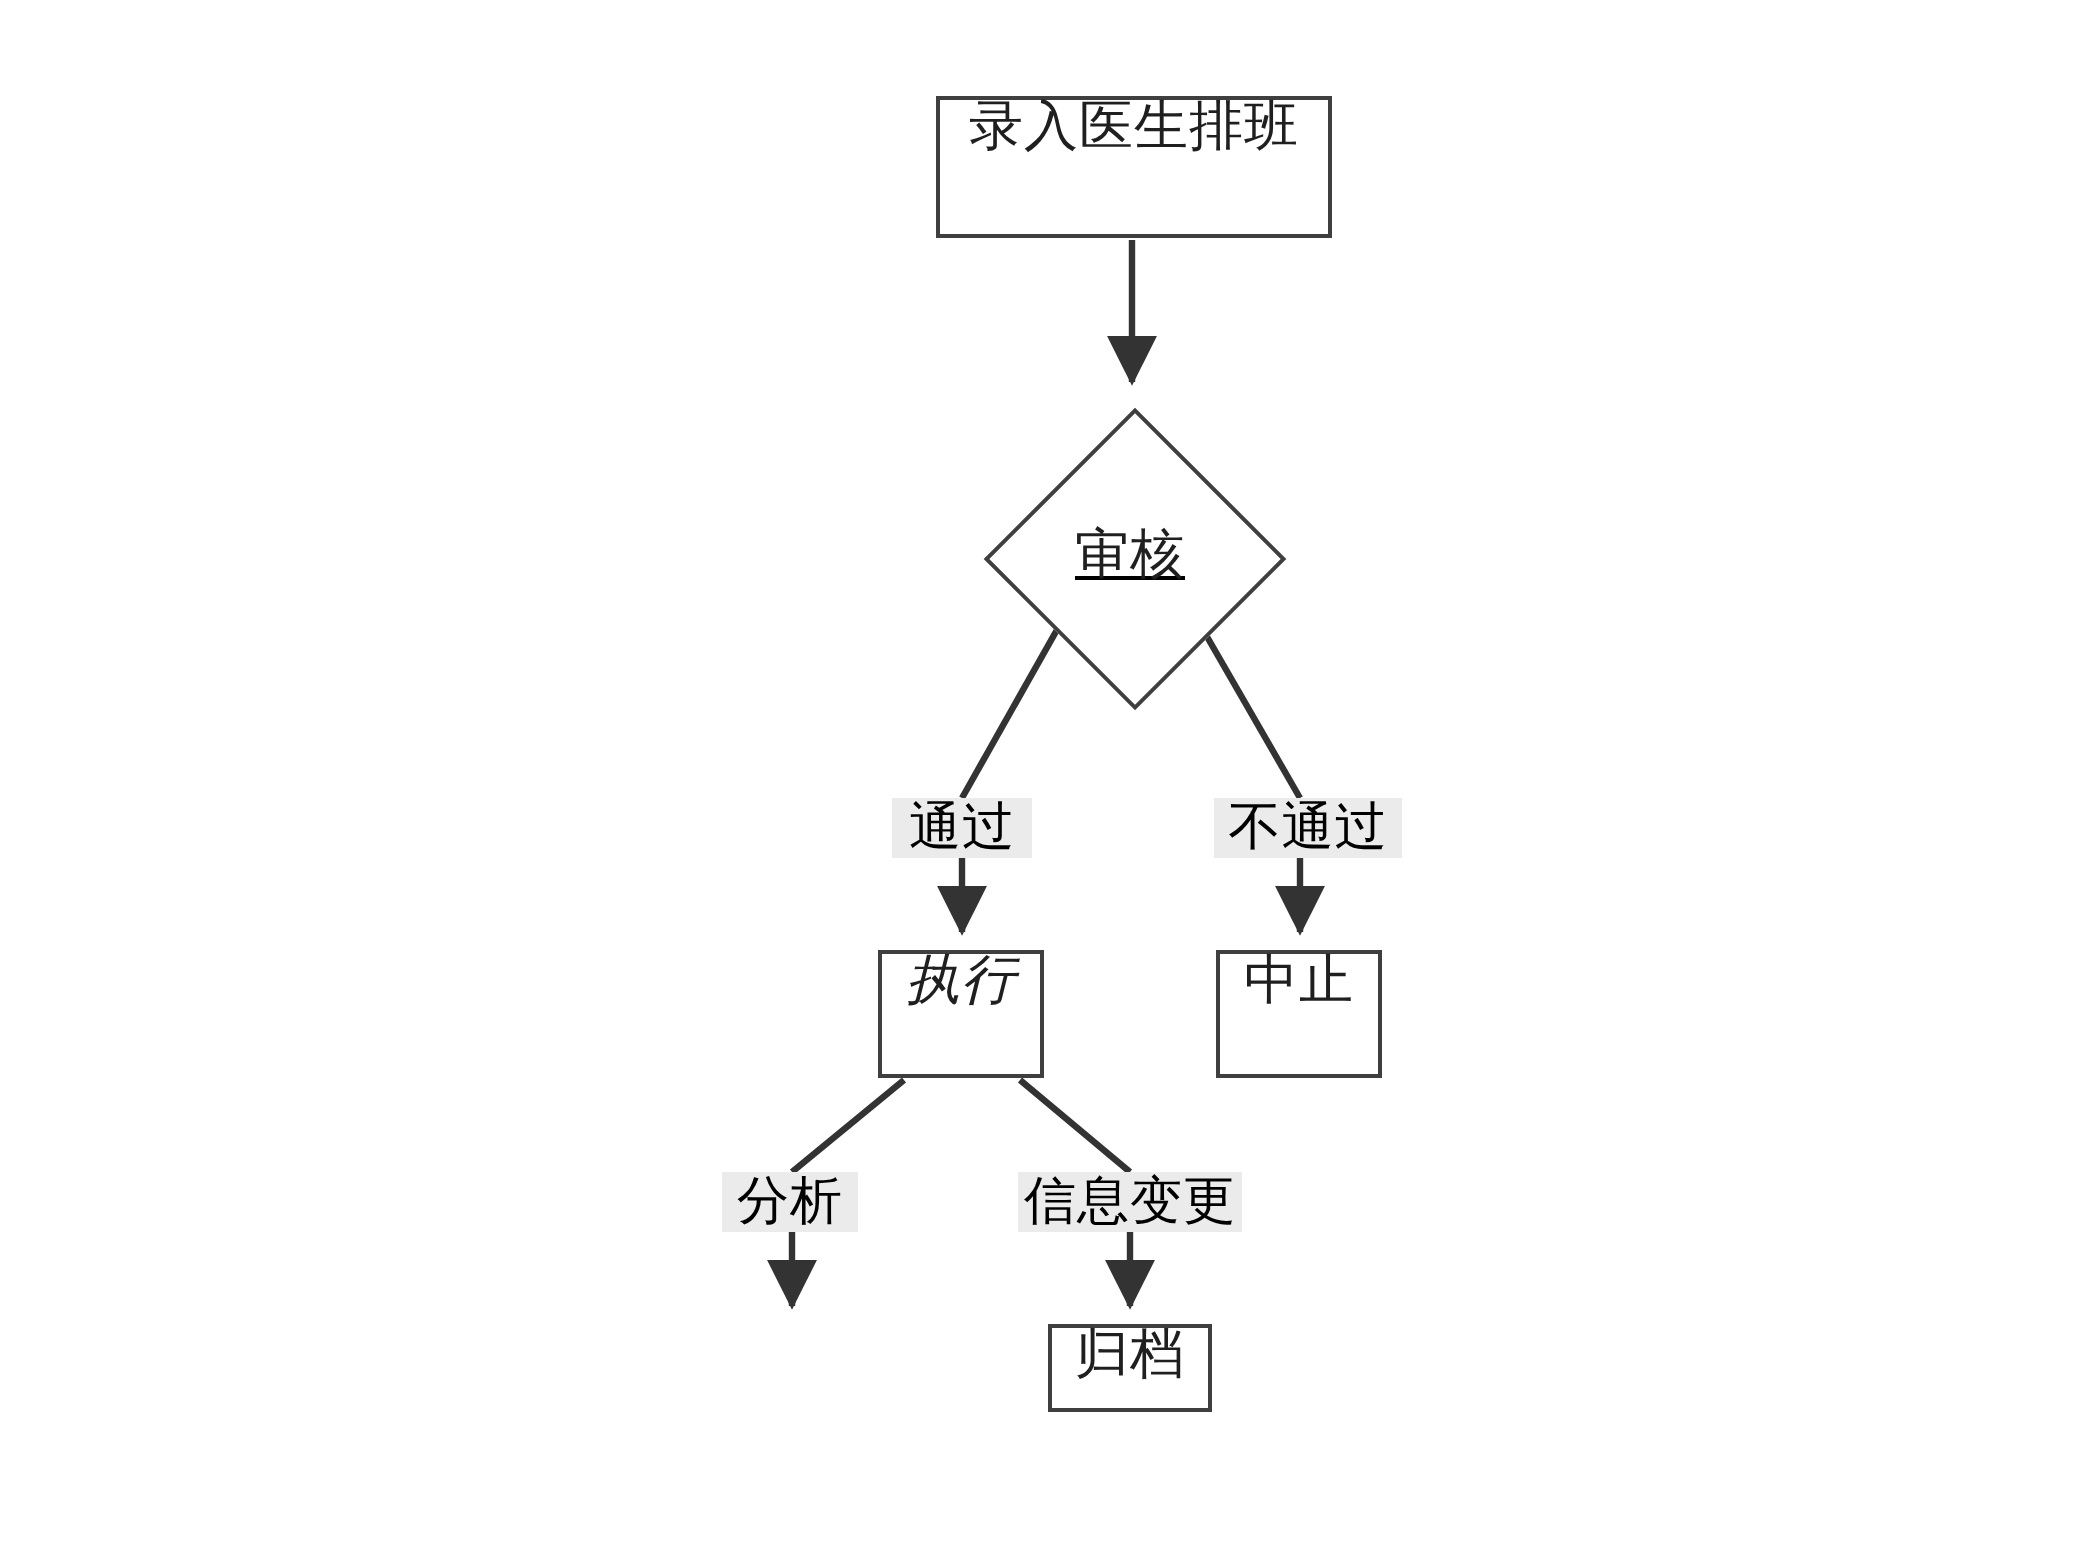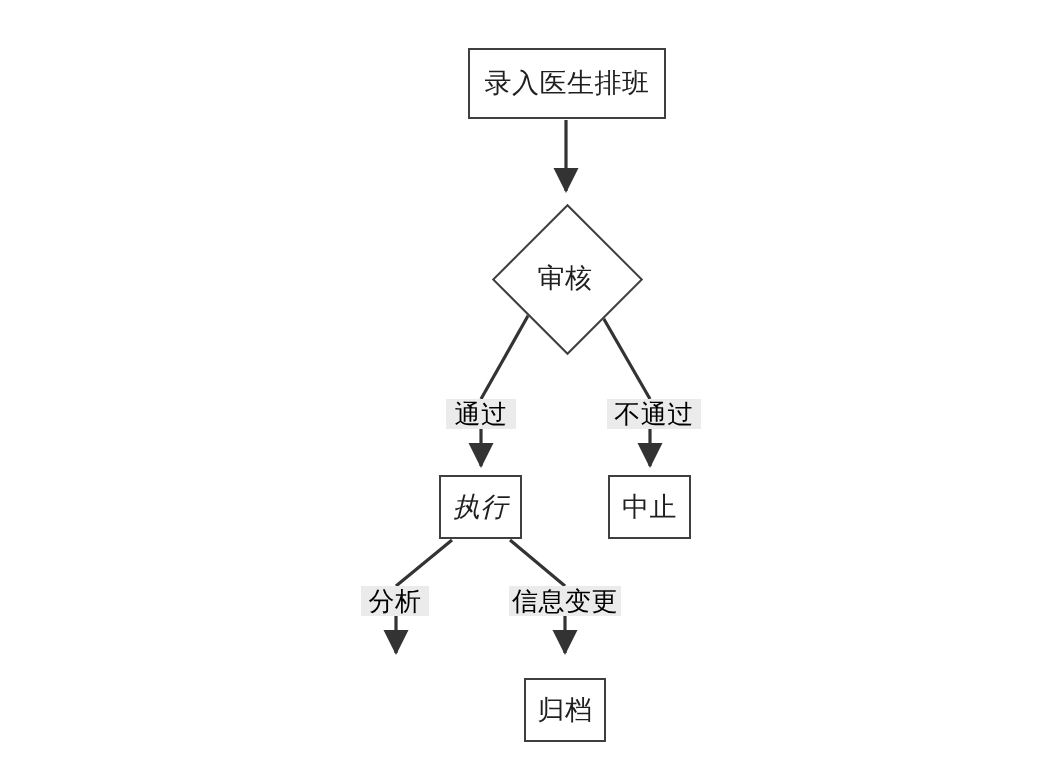--- a/index.html
+++ b/index.html
@@ -23,21 +23,20 @@
     position: absolute;
     left: 0;
     top: 0;
     width: 1046px;
     height: 781px;
   }
   .node {
     position: absolute;
     box-sizing: border-box;
     display: flex;
-    align-items: center;
     justify-content: center;
     background: #ffffff;
     border: 2px solid #3f3f3f;
     color: #1f1f1f;
     font-size: 27px;
     line-height: 1;
     letter-spacing: 0.5px;
     white-space: nowrap;
   }
   .node-label {
@@ -45,20 +44,21 @@
     padding-bottom: 2px;
   }
   .node-diamond {
     position: absolute;
     box-sizing: border-box;
     border: none;
     background: transparent;
     display: flex;
     align-items: center;
     justify-content: center;
+    text-decoration: underline;
   }
   .diamond-shape {
     position: absolute;
     left: 50%;
     top: 50%;
     width: 103px;
     height: 103px;
     margin-left: -51.5px;
     margin-top: -51.5px;
     background: #ffffff;
@@ -126,21 +126,21 @@
 
   <div class="node" style="left:439px; top:475px; width:83px; height:64px;font-style:italic;">
     <span class="node-label">执行</span>
   </div>
 
   <div class="node" style="left:608px; top:475px; width:83px; height:64px;">
     <span class="node-label">中止</span>
   </div>
 
 
-  <div class="node" style="left:524px; top:678px; width:82px; height:64px;">
+  <div class="node" style="left:524px; top:662px; width:82px; height:44px;">
     <span class="node-label">归档</span>
   </div>
 
   <div class="edge-label" style="left:446px; top:399px; width:70px;">通过</div>
 
   <div class="edge-label" style="left:607px; top:399px; width:94px;">不通过</div>
 
   <div class="edge-label" style="left:361px; top:586px; width:68px;">分析</div>
 
   <div class="edge-label" style="left:509px; top:586px; width:112px;">信息变更</div>

